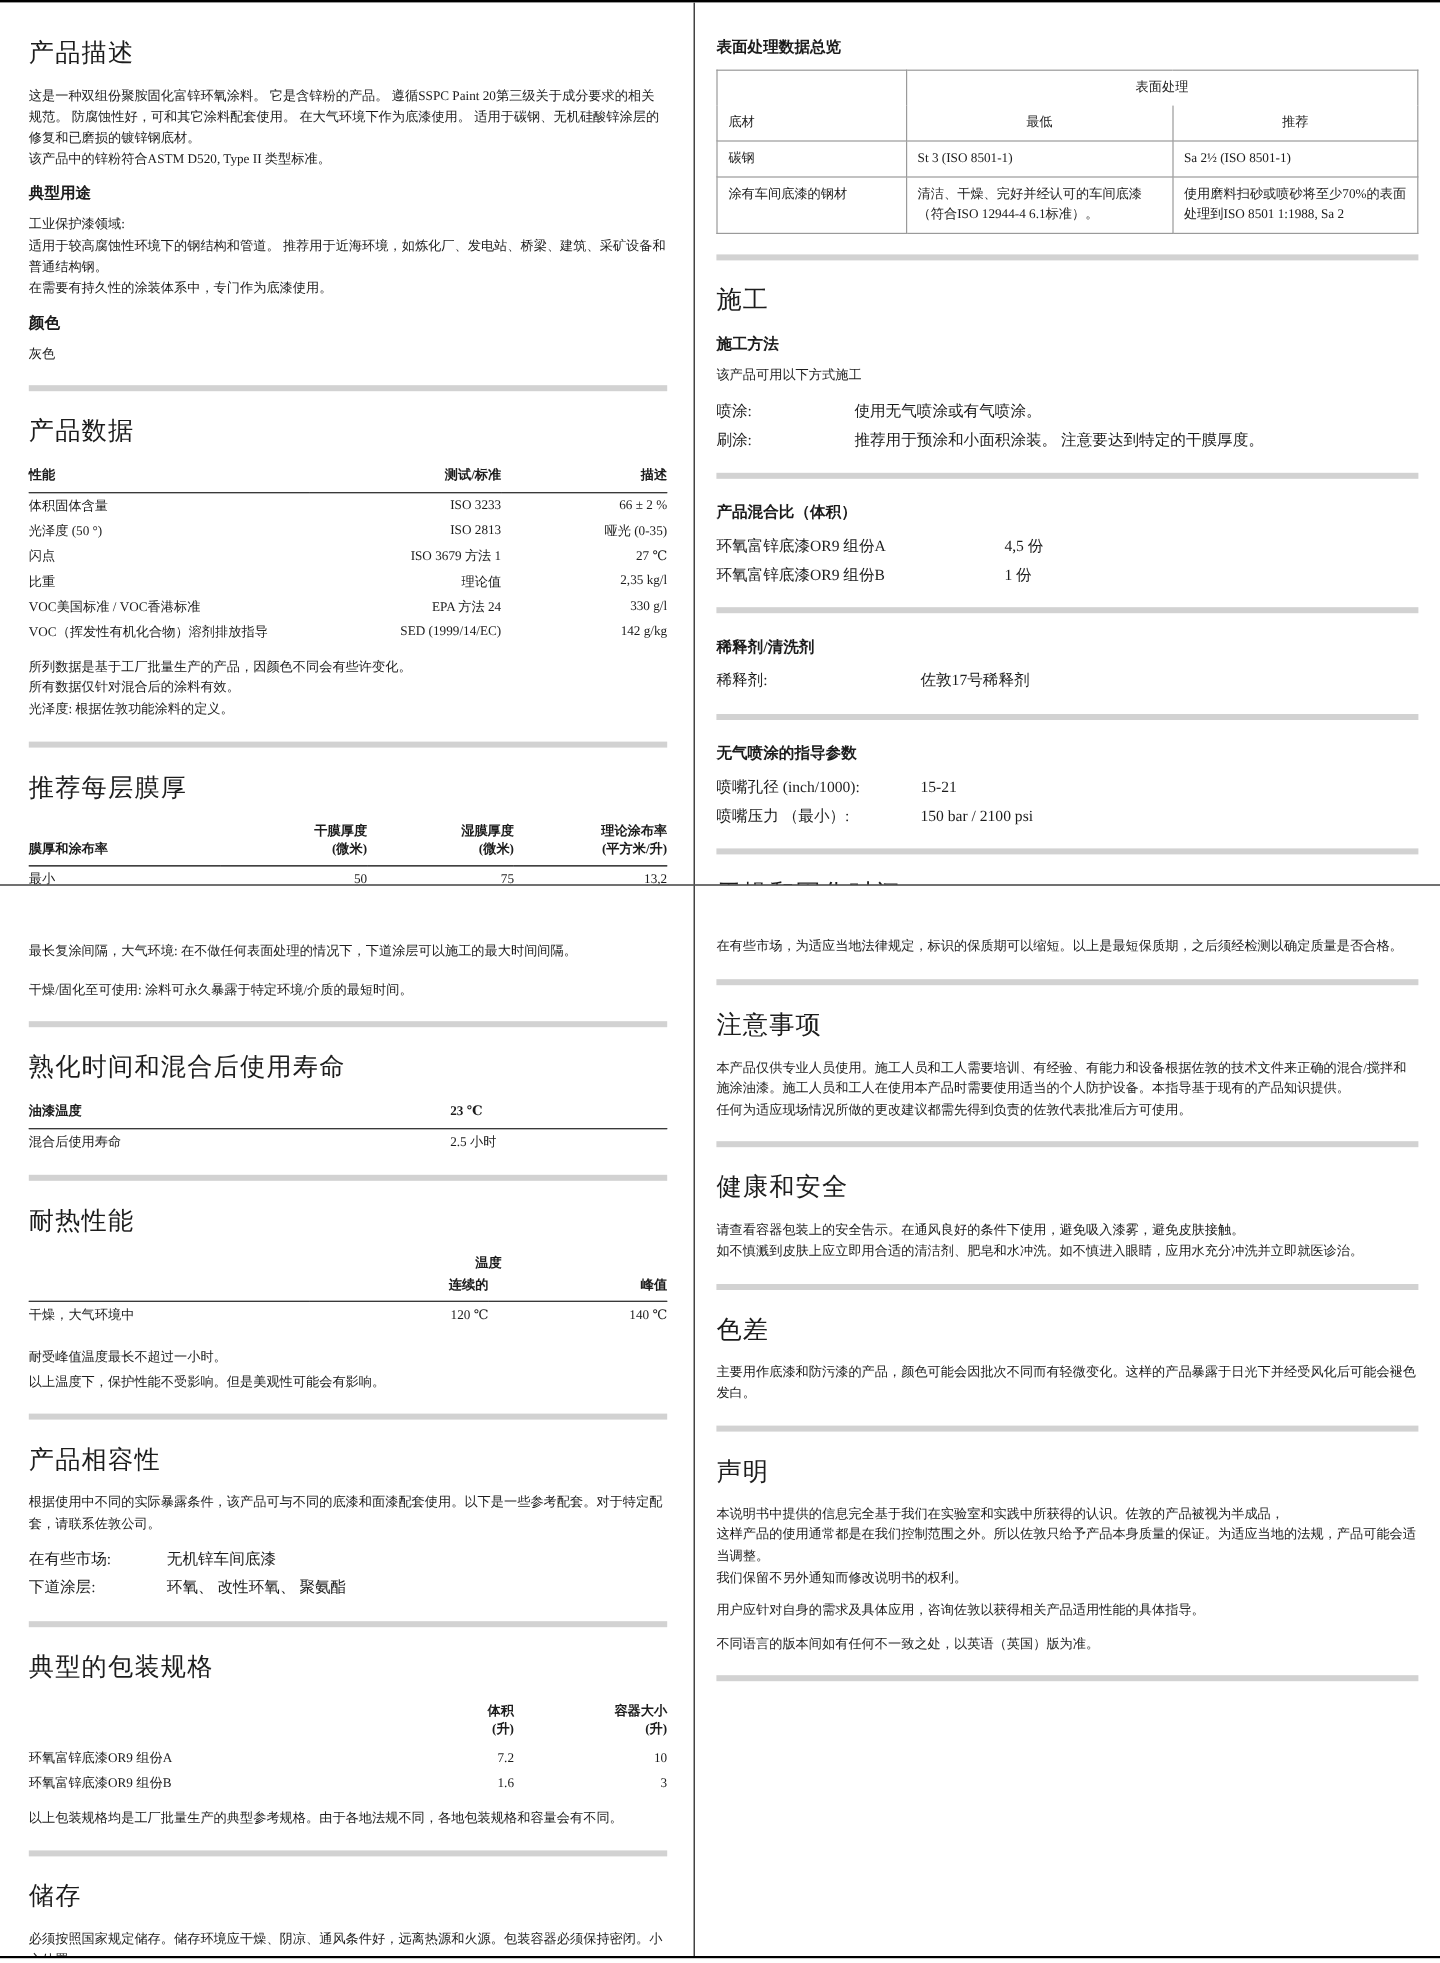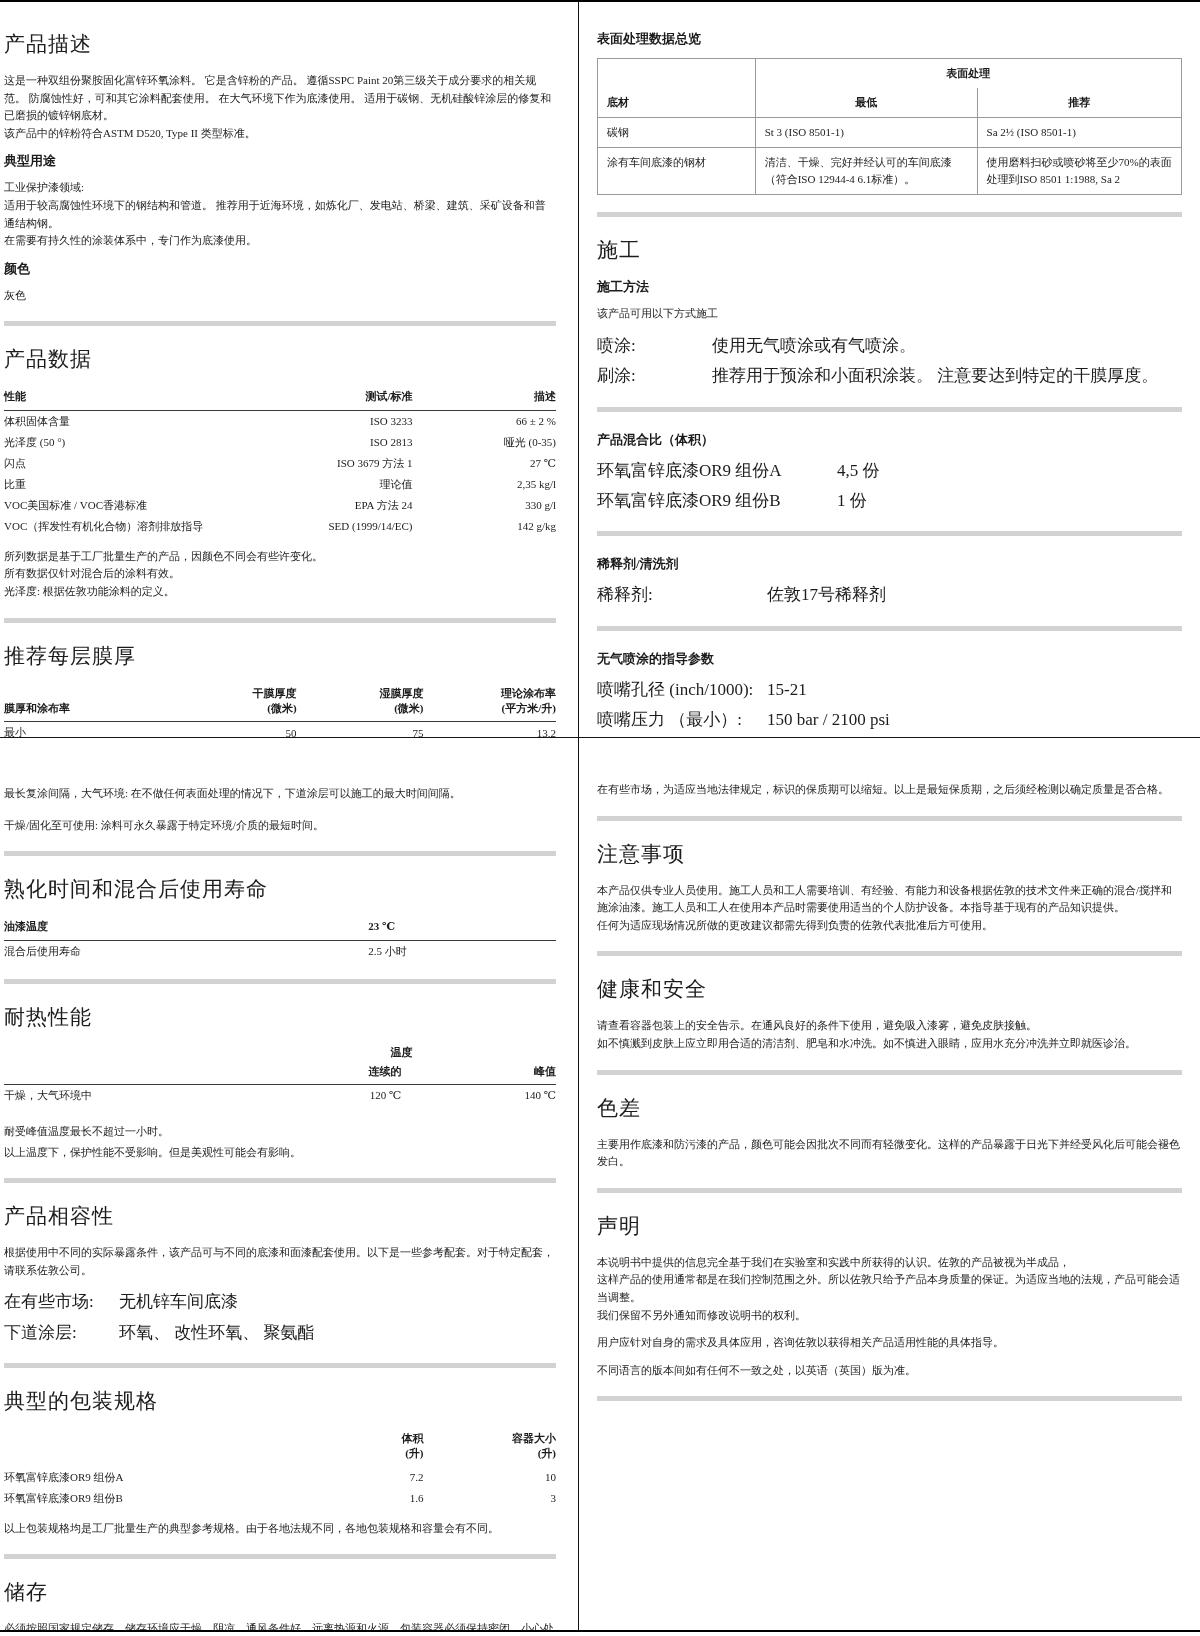--- a/index.html
+++ b/index.html
@@ -4,48 +4,48 @@
 <style>
   html,body{margin:0;padding:0;background:#fff;}
   body{font-family:"Liberation Serif","DejaVu Serif",serif;color:#1c1c1c;}
   .page{width:1200px;height:1632px;border-top:2px solid #000;border-bottom:2px solid #000;
         box-sizing:border-box;background:#fff;overflow:hidden;}
   .half{display:flex;width:100%;box-sizing:border-box;}
   .half.top{height:735px;}
   .half.bottom{height:892px;}
   .mid-divider{height:0;border-top:1px solid #141414;}
   .col{box-sizing:border-box;overflow:hidden;}
-  .col-l{width:578px;padding:28px 22px 0 4px;}
+  .col-l{width:578px;padding:28px 22px 0 24px;}
   .col-r{width:622px;border-left:1px solid #141414;padding:28px 18px 0 18px;}
   .half.bottom .col-l{padding-top:44px;}
   .half.bottom .col-r{padding-top:40px;}
 
   h1{font-size:21px;font-weight:500;margin:0 0 14px;letter-spacing:1px;}
   h2{font-size:13px;font-weight:700;margin:0 0 9px;}
   p{font-size:11px;line-height:1.6;margin:0 0 10px;white-space:pre-line;}
   .note{font-size:11px;line-height:1.6;margin:3px 0;white-space:pre-line;}
   .bar{height:5px;background:#d2d2d2;margin:17px 0 19px;}
 
   table{border-collapse:collapse;width:100%;font-size:11px;}
   .plain th{font-weight:700;border-bottom:1px solid #3a3a3a;padding:2px 0 5px;
             white-space:pre-line;line-height:1.4;vertical-align:bottom;}
   .plain td{padding:3px 0;}
   .plain.noline th{border-bottom:none;}
   .al{text-align:left}.ac{text-align:right}
 
   .sov{margin-top:10px;}
   .sov th,.sov td{border:1px solid #9a9a9a;padding:6px 9px;text-align:left;
                   vertical-align:top;line-height:1.55;font-weight:normal;}
-  .sov th{font-weight:700;}
+  .sov th{font-weight:400;}
   .sov th.group{text-align:center;border-bottom:0;}
   .sov th.minh,.sov th.rech{border-top:0;text-align:center;}
   .sov th.substrate{vertical-align:bottom;}
   .sov td{white-space:pre-line;}
 
-  .kv{display:flex;font-size:17px;line-height:1.55;margin:4px 0;}
+  .kv{display:flex;font-size:13px;line-height:1.55;margin:4px 0;}
   .kv .k{flex:0 0 115px;}
   .kv.w240 .k{flex-basis:240px;}
   .kv.w170 .k{flex-basis:170px;}
   .kv .v{flex:1;white-space:pre-line;}
 
   .heat-group{margin-left:44%;width:56%;text-align:center;font-size:11px;font-weight:700;margin-bottom:2px;}
   .gap8{height:8px;} .gap14{height:14px;}
 </style>
 </head>
 <body>

